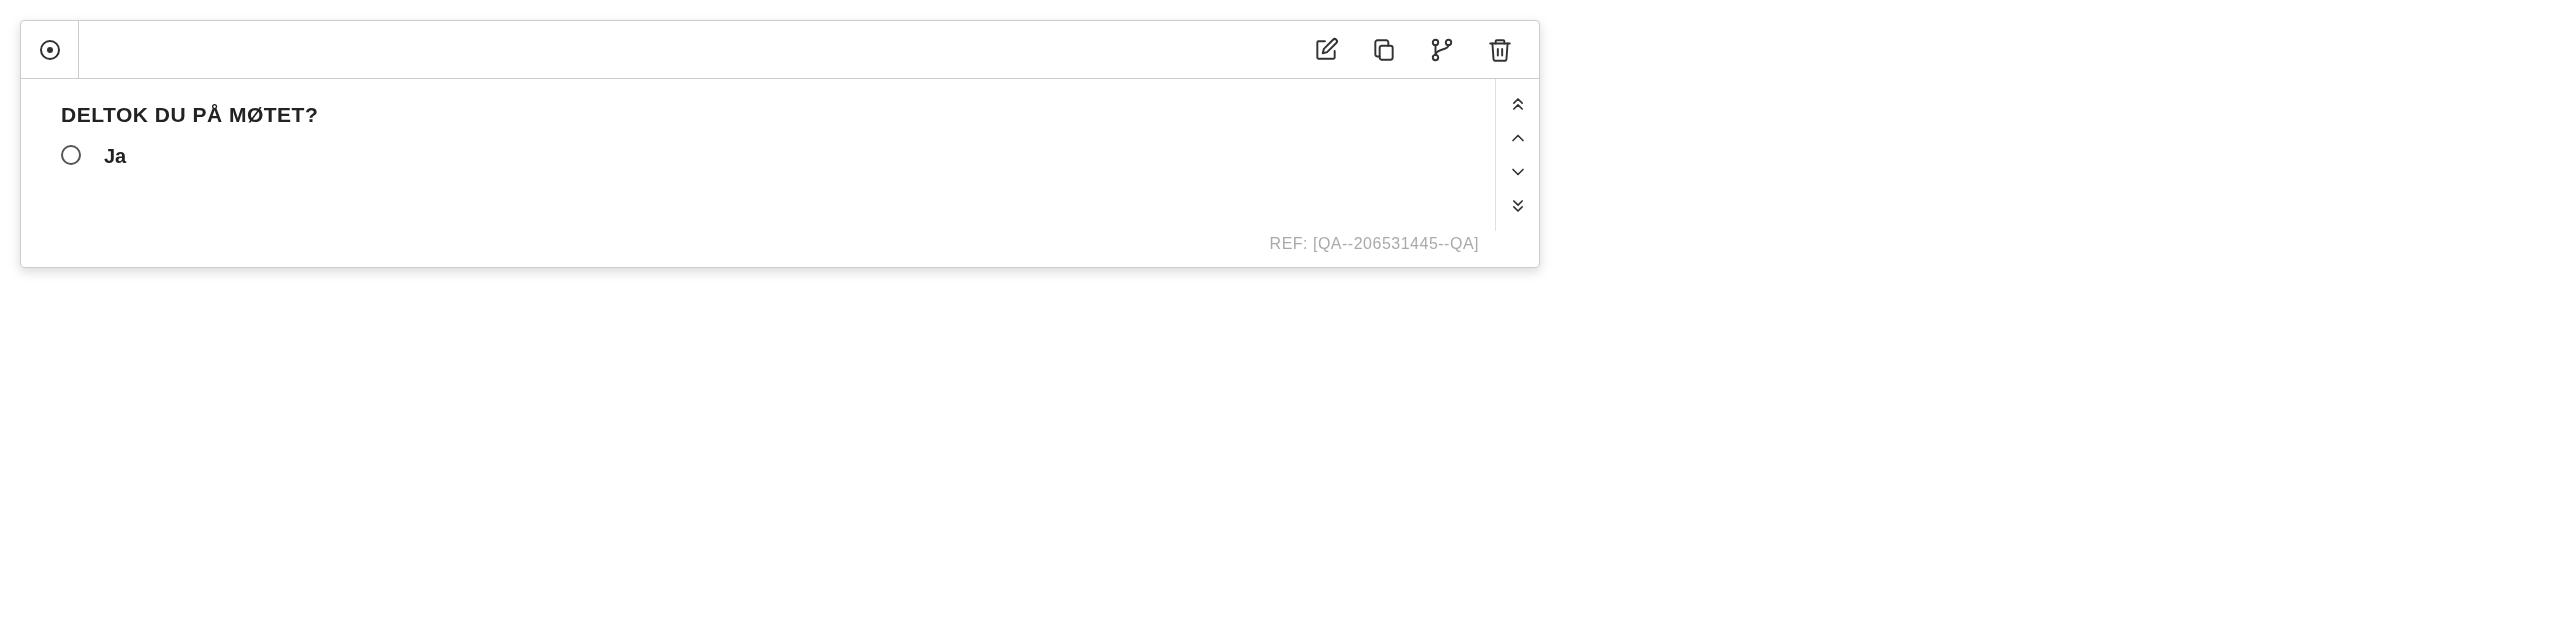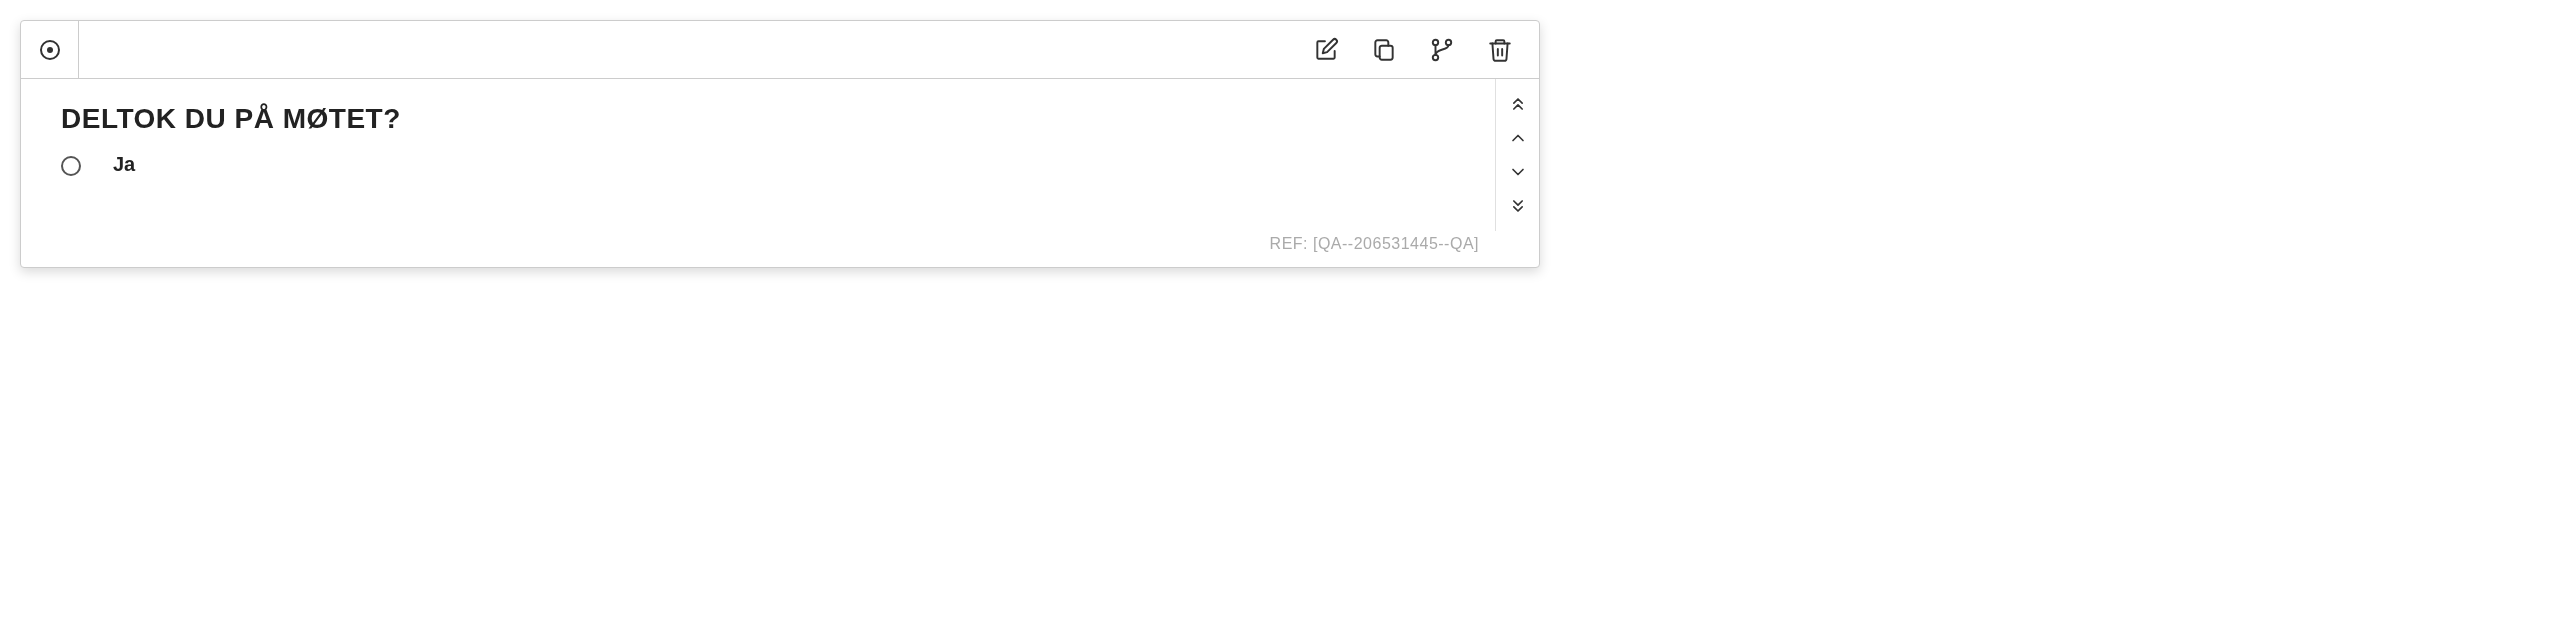--- a/index.html
+++ b/index.html
@@ -57,31 +57,31 @@
       border: none;
     }
     .body {
       display: flex;
     }
     .content {
       flex: 1;
       padding: 24px 30px 10px 40px;
     }
     .question-title {
-      font-size: 28px;
+      font-size: 21px;
       font-weight: 700;
       letter-spacing: 0.5px;
       color: #222;
       margin-bottom: 18px;
       text-transform: uppercase;
     }
     .option-row {
       display: flex;
-      align-items: flex-end;
-      gap: 32px;
+      align-items: flex-start;
+      gap: 23px;
       margin-bottom: 12px;
     }
     .radio-circle {
       width: 20px;
       height: 20px;
       border: 2px solid #555;
       border-radius: 50%;
       flex-shrink: 0;
       cursor: pointer;
     }

